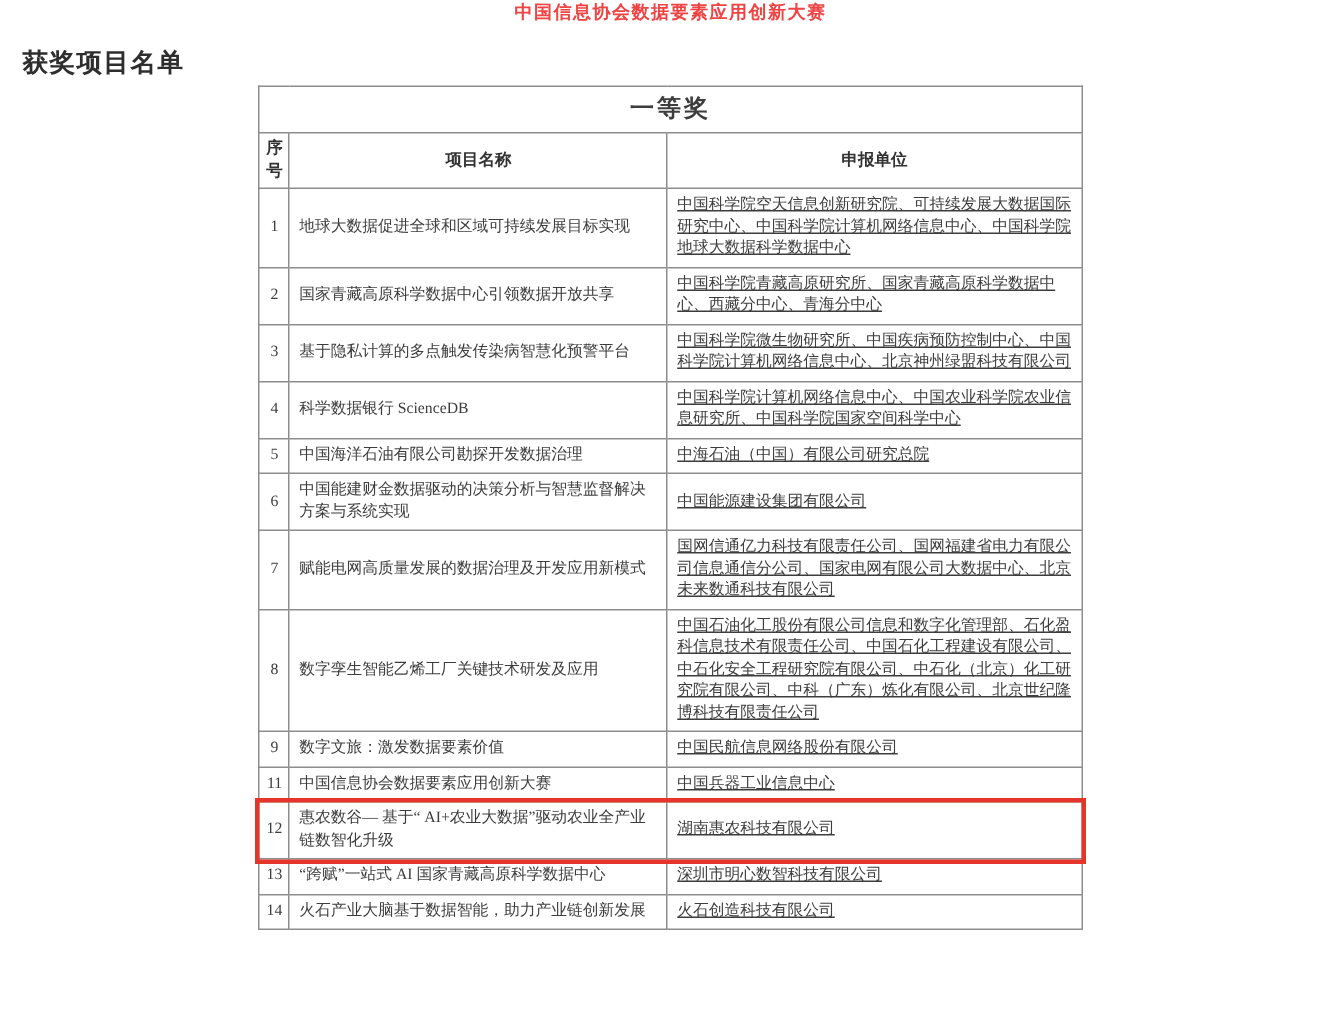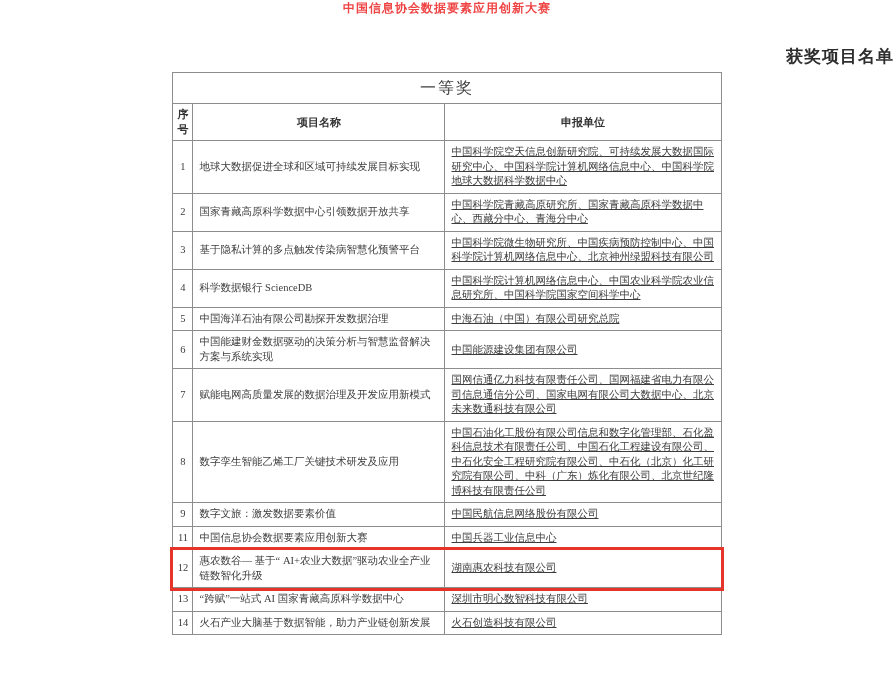--- a/index.html
+++ b/index.html
@@ -15,26 +15,27 @@
     position: relative;
   }
   .doc-title {
     text-align: center;
     font-size: 12px;
     font-weight: bold;
     color: #ef4444;
     letter-spacing: 1px;
   }
   .doc-subtitle {
-    margin-top: 28px;
-    text-align: right;
+    margin-top: 13px;
+    text-align: left;
     font-size: 17px;
     font-weight: bold;
     color: #2e2e2e;
     letter-spacing: 1px;
+    padding-left: 15px;
   }
   .doc-note {
     margin-top: 7px;
     text-align: center;
     font-size: 10px;
     font-weight: bold;
     color: #3a3a3a;
   }
   table.award-table {
     border-collapse: collapse;
@@ -50,21 +51,21 @@
   .award-table td, .award-table th {
     border: 1px solid #8d8d8d;
     vertical-align: middle;
     padding: 4px 6px;
     color: #3d3d3d;
     word-break: break-all;
   }
   .award-level-cell {
     text-align: center;
     font-size: 16px;
-    font-weight: normal;
+    font-weight: bold;
     color: #2e2e2e;
     height: 31px;
     letter-spacing: 2px;
   }
   .award-table th {
     font-size: 11px;
     font-weight: bold;
     text-align: center;
     color: #333333;
     padding: 3px 1px;

